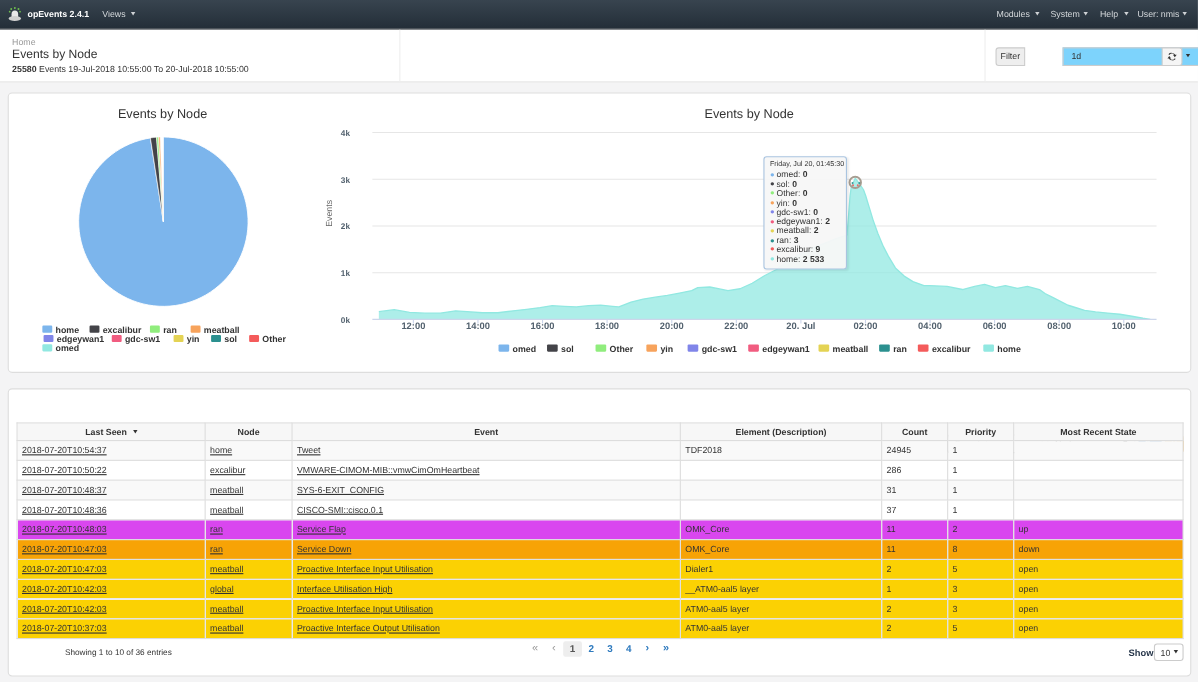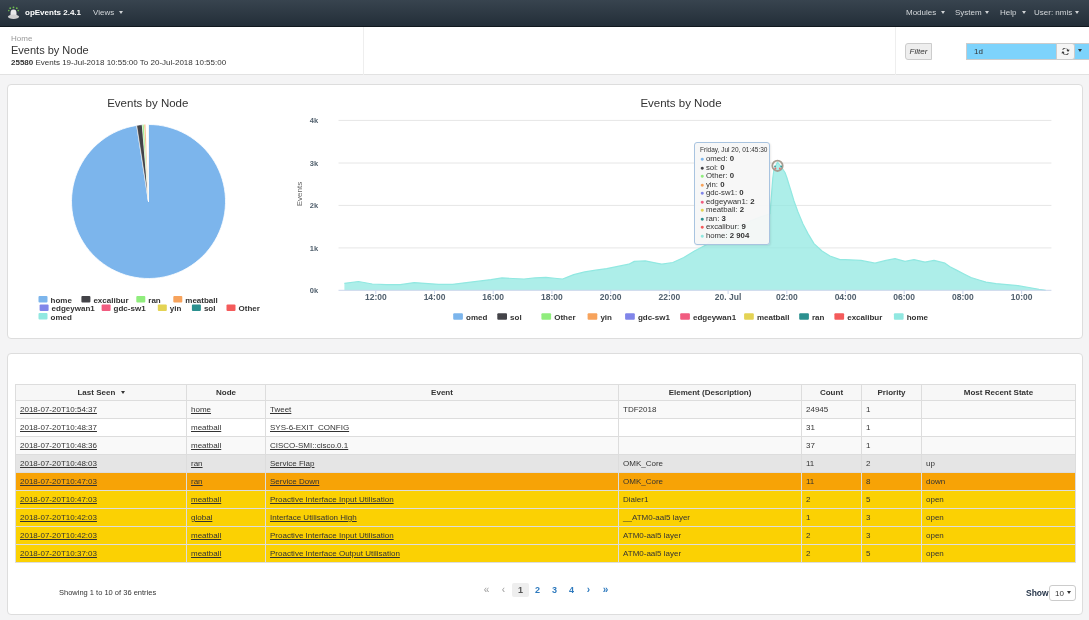--- a/index.html
+++ b/index.html
@@ -13,42 +13,42 @@
 .caret { display:inline-block; width:0; height:0; border-left:2.5px solid transparent; border-right:2.5px solid transparent; border-top:3.5px solid #cfd2d5; vertical-align:middle; margin-left:3px; margin-top:-1px;}
 
 #header { position:absolute; left:0; top:27px; width:1089px; height:48px; background:#fff; border-bottom:1px solid #e2e2e2; }
 #header .sepL { position:absolute; left:363px; top:0; width:1px; height:48px; background:#eee; }
 #header .sepR { position:absolute; left:895px; top:0; width:1px; height:48px; background:#eee; }
 #crumb { position:absolute; left:11px; top:7px; font-size:8px; color:#999; }
 #ptitle { position:absolute; left:11px; top:17px; font-size:11px; color:#333; }
 #psub { position:absolute; left:11px; top:31px; font-size:8px; color:#333; }
 
 #fgroup { position:absolute; left:905px; top:16px; height:17px; font-size:8px; }
-#fgroup .flabel { position:absolute; left:0; top:0; width:27px; height:17px; background:#eee; border:1px solid #ccc; border-radius:3px 0 0 3px; text-align:center; line-height:15px; color:#333;font-style:italic; }
+#fgroup .flabel { position:absolute; left:0; top:0; width:27px; height:17px; background:#eee; border:1px solid #ccc; border-radius:3px 0 0 3px; text-align:center; line-height:15px; color:#333; }
 #fgroup .fsel { position:absolute; left:26px; top:0; width:126px; height:17px; background:#7dd3fc; border:1px solid #ccc; line-height:15px; padding-left:7px; color:#333;margin-left:35px; }
 #fgroup .fsel .caret { position:absolute; right:9px; top:6px; border-top-color:#333; }
 #fgroup .fbtn { position:absolute; left:151px; top:0; width:19px; height:17px; background:#f5f5f5; border:1px solid #ccc; border-radius:0 3px 3px 0; text-align:center; color:#333; font-size:10px; line-height:15px; }
 
 .panel { position:absolute; left:7px; width:1076px; background:#fff; border:1px solid #ddd; border-radius:4px; }
 #panel1 { top:84px; height:255px; }
 #panel2 { top:353px; height:262px; }
 
 #search { position:absolute; left:0; top:8px; width:1076px; height:20px; font-size:8px;margin-top:32px; }
 #sinput { position:absolute; left:853px; top:1px; width:87px; height:17px; border:1px solid #ccc; border-radius:3px; line-height:15px; padding-left:6px; color:#999; background:#fff; }
 #ssel { position:absolute; left:944px; top:1px; width:80px; height:17px; border:1px solid #ccc; border-radius:3px; line-height:15px; padding-left:6px; color:#333; background:#fff; }
 #ssel .caret { position:absolute; right:6px; top:6px; border-top-color:#333; }
 #sgo { position:absolute; left:1027px; top:1px; width:21px; height:17px; background:#2e7abe; border:1px solid #2a6faa; border-radius:3px; color:#fff; text-align:center; line-height:16px; font-weight:normal; }
 #sx { position:absolute; left:1051px; top:1px; width:17px; height:17px; background:#f2c488; border:1px solid #eab969; border-radius:3px; color:#fff; text-align:center; line-height:16px; font-weight:bold; }
 
 #etable { position:absolute; left:7px; top:30px; border-collapse:collapse; table-layout:fixed; width:1060px; font-size:8px; color:#333; }
 #etable th { border:1px solid #ddd; background:#f7f7f7; height:16px; font-size:8px; font-weight:bold; text-align:center; padding:0; }
 #etable td { border:1px solid #ddd; height:18px; padding:0 0 0 4px; text-align:left; overflow:hidden; white-space:nowrap; }
 #etable a { color:#333; text-decoration:underline; }
 #etable tr:nth-child(even) td { background:#f9f9f9; }
-#etable tr.grn td { background:#e5e5e5; }
+#etable tr.grn td { background:#d946ef; }
 #etable tr.org td { background:#f7a306; }
 #etable tr.ylw td { background:#fbd103; }
 
 #tfoot-info { position:absolute; left:8px; top:234px; font-size:7.5px; color:#333;margin-left:43px; }
 #pager { position:absolute; left:470px; top:228px; font-size:9px; color:#2e7abe; white-space:nowrap; }
 #pager span { display:inline-block; text-align:center; width:17px; padding:2px 0; vertical-align:middle; font-weight:bold; }
 #pager .dis { color:#999; font-weight:normal; font-size:10px; }
 #pager .act { background:#eee; border-radius:2px; color:#555; }
 #showlbl { position:absolute; left:1018px; top:234px; font-size:8.5px; font-weight:bold; color:#28374b; }
 #showsel { position:absolute; left:1041px; top:231px; width:27px; height:16px; border:1px solid #ccc; border-radius:3px; font-size:8px; color:#333; line-height:15px; padding-left:5px; background:#fff; }
@@ -207,21 +207,21 @@
     <div class="th">Friday, Jul 20, 01:45:30</div>
     <div class="ti"><span class="d" style="color:#7cb5ec">●</span> omed: <b>0</b></div>
     <div class="ti"><span class="d" style="color:#434348">●</span> sol: <b>0</b></div>
     <div class="ti"><span class="d" style="color:#90ed7d">●</span> Other: <b>0</b></div>
     <div class="ti"><span class="d" style="color:#f7a35c">●</span> yin: <b>0</b></div>
     <div class="ti"><span class="d" style="color:#8085e9">●</span> gdc-sw1: <b>0</b></div>
     <div class="ti"><span class="d" style="color:#f15c80">●</span> edgeywan1: <b>2</b></div>
     <div class="ti"><span class="d" style="color:#e4d354">●</span> meatball: <b>2</b></div>
     <div class="ti"><span class="d" style="color:#2b908f">●</span> ran: <b>3</b></div>
     <div class="ti"><span class="d" style="color:#f45b5b">●</span> excalibur: <b>9</b></div>
-    <div class="ti"><span class="d" style="color:#91e8e1">●</span> home: <b>2 904</b></div>
+    <div class="ti"><span class="d" style="color:#91e8e1">●</span> home: <b>2 533</b></div>
   </div>
 </div>
 
 <div id="panel2" class="panel">
   <div id="search">
     <div id="sinput">Search term</div>
     <div id="ssel">Node<span class="caret"></span></div>
     <div id="sgo">Go</div>
     <div id="sx">X</div>
   </div>
@@ -248,20 +248,29 @@
     <tr>
           <td><a>2018-07-20T10:54:37</a></td>
           <td><a>home</a></td>
           <td><a>Tweet</a></td>
           <td>TDF2018</td>
           <td>24945</td>
           <td>1</td>
           <td></td>
         </tr>
     <tr>
+          <td><a>2018-07-20T10:50:22</a></td>
+          <td><a>excalibur</a></td>
+          <td><a>VMWARE-CIMOM-MIB::vmwCimOmHeartbeat</a></td>
+          <td></td>
+          <td>286</td>
+          <td>1</td>
+          <td></td>
+        </tr>
+    <tr>
           <td><a>2018-07-20T10:48:37</a></td>
           <td><a>meatball</a></td>
           <td><a>SYS-6-EXIT_CONFIG</a></td>
           <td></td>
           <td>31</td>
           <td>1</td>
           <td></td>
         </tr>
     <tr>
           <td><a>2018-07-20T10:48:36</a></td>

